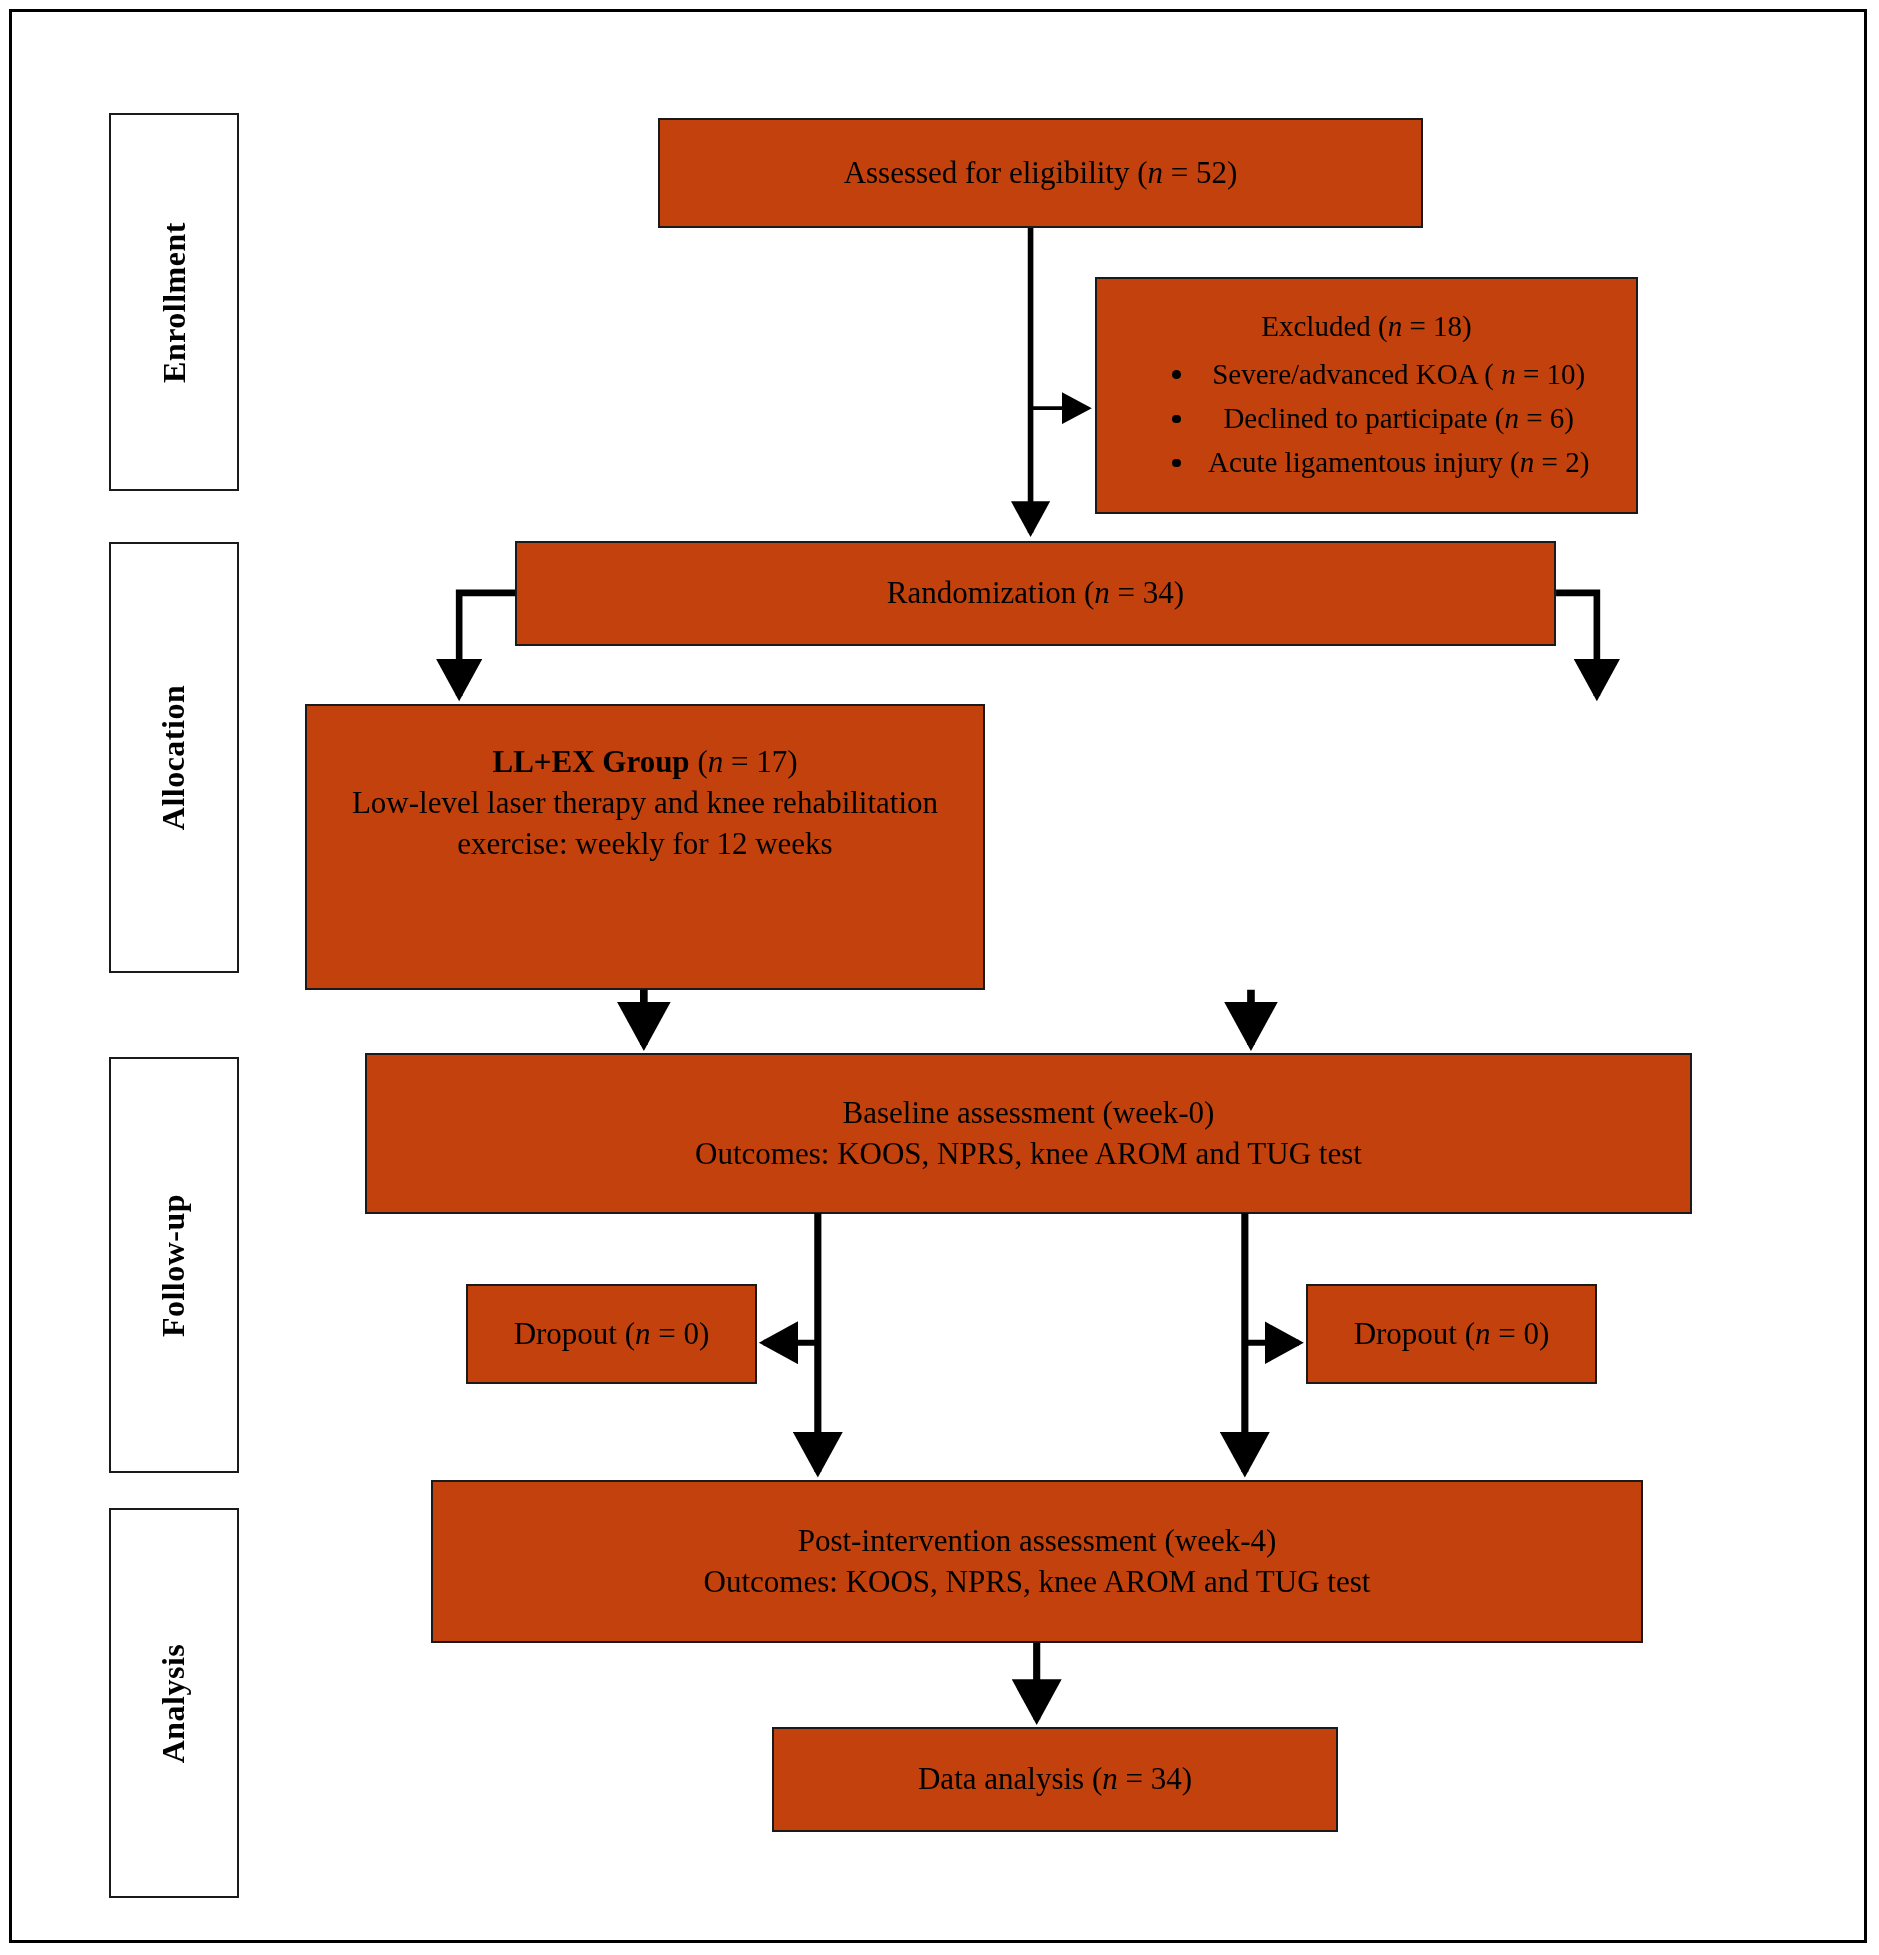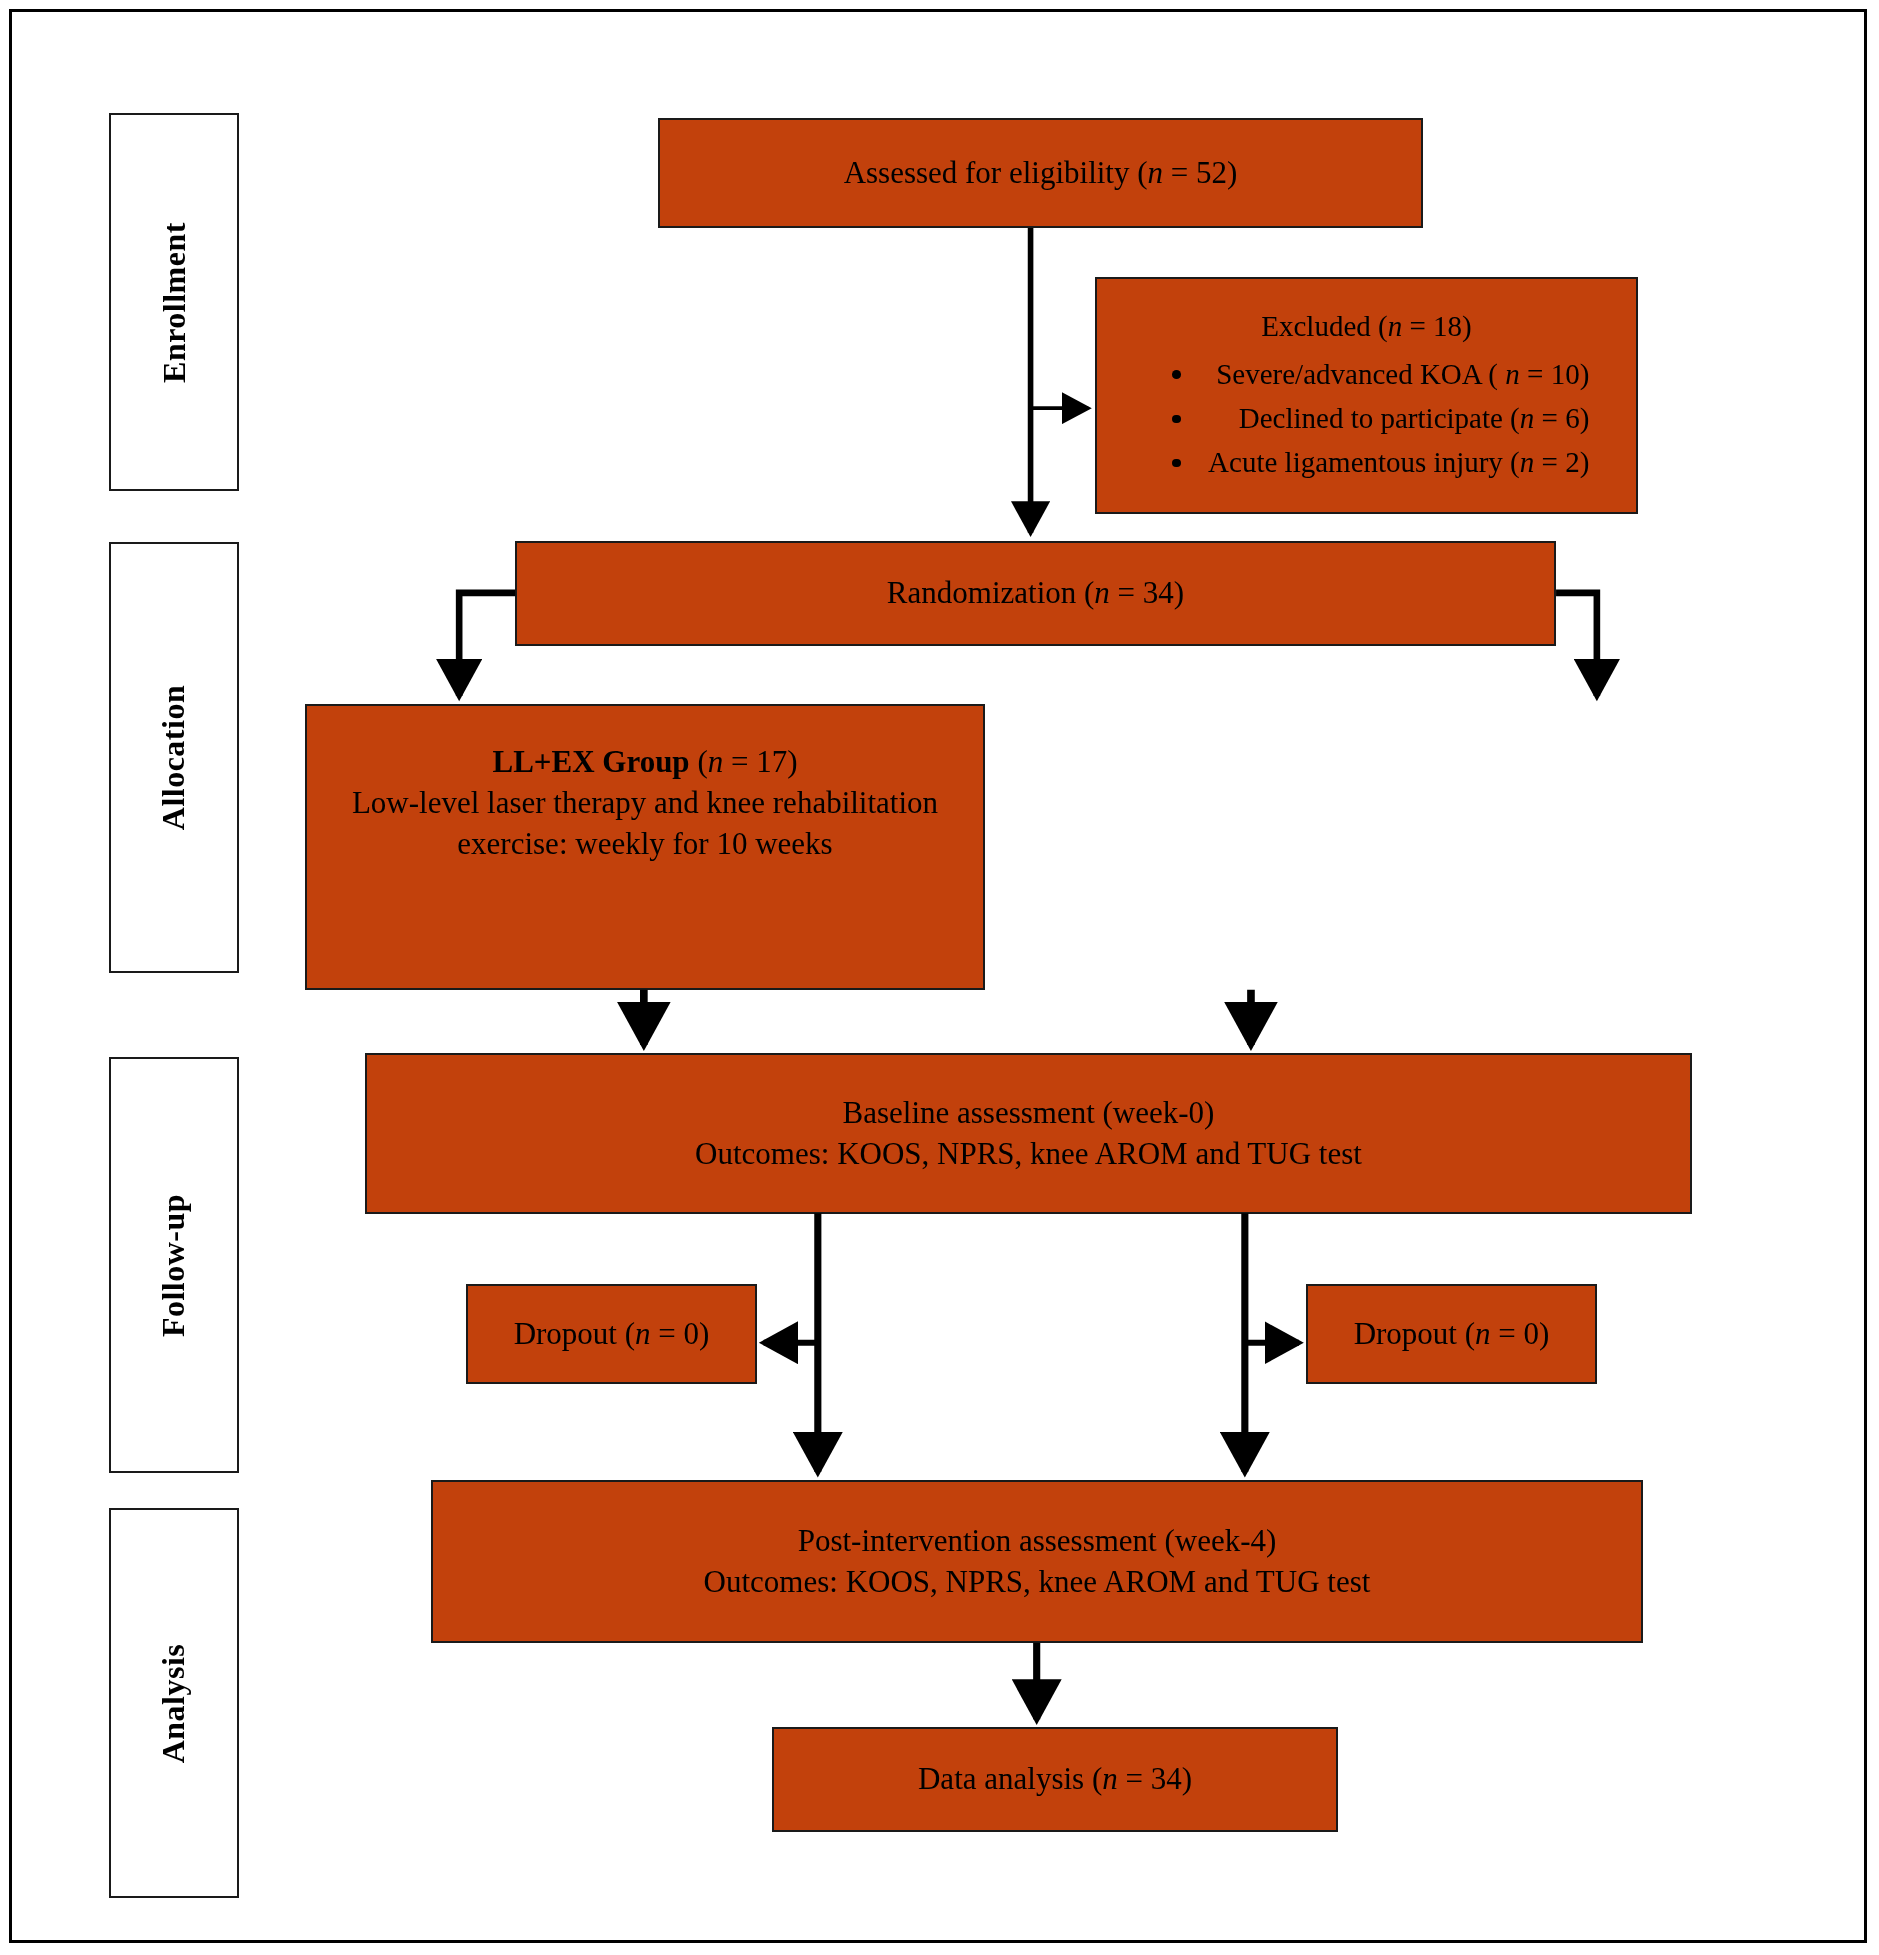--- a/index.html
+++ b/index.html
@@ -58,21 +58,21 @@
     font-size: 32px;
     letter-spacing: 0.5px;
   }
 
   
   .excl-title { font-size: 29px; margin-bottom: 7.1px; }
   .excl-list {
     list-style: none;
     margin: 0;
     padding: 0 0 0 20.4px;
-    text-align: right;
+    text-align: center;
     width: auto;
   }
   .excl-list li {
     position: relative;
     font-size: 29px;
     line-height: 1.52;
     padding-left: 44px;
     white-space: nowrap;
   }
   .excl-list li::before {
@@ -132,21 +132,21 @@
   </div>
 
   <div class="fbox" style="left:515px; top:541px; width:1041px; height:105px;">
     <span class="line">Randomization (<em class="n">n</em> = 34)</span>
   </div>
 
   <div class="fbox" style="left:305px; top:704px; width:680px; height:286px; justify-content:flex-start; padding-top:36px;">
     <span class="line">
       <span class="bold">LL+EX Group</span><span> (<em class="n">n</em> = 17)</span>
     </span>
-    <span class="line" style="padding:0 27.6px;">Low-level laser therapy and knee rehabilitation exercise: weekly for 10 weeks</span>
+    <span class="line" style="padding:0 27.6px;">Low-level laser therapy and knee rehabilitation exercise: weekly for 12 weeks</span>
   </div>
 
 
   <div class="fbox" style="left:365px; top:1053px; width:1327px; height:161px;">
     <span class="line">Baseline assessment (week-0)</span>
     <span class="line">Outcomes: KOOS, NPRS, knee AROM and TUG test</span>
   </div>
 
   <div class="fbox" style="left:466px; top:1284px; width:291px; height:100px;">
     <span class="line">Dropout (<em class="n">n</em> = 0)</span>

